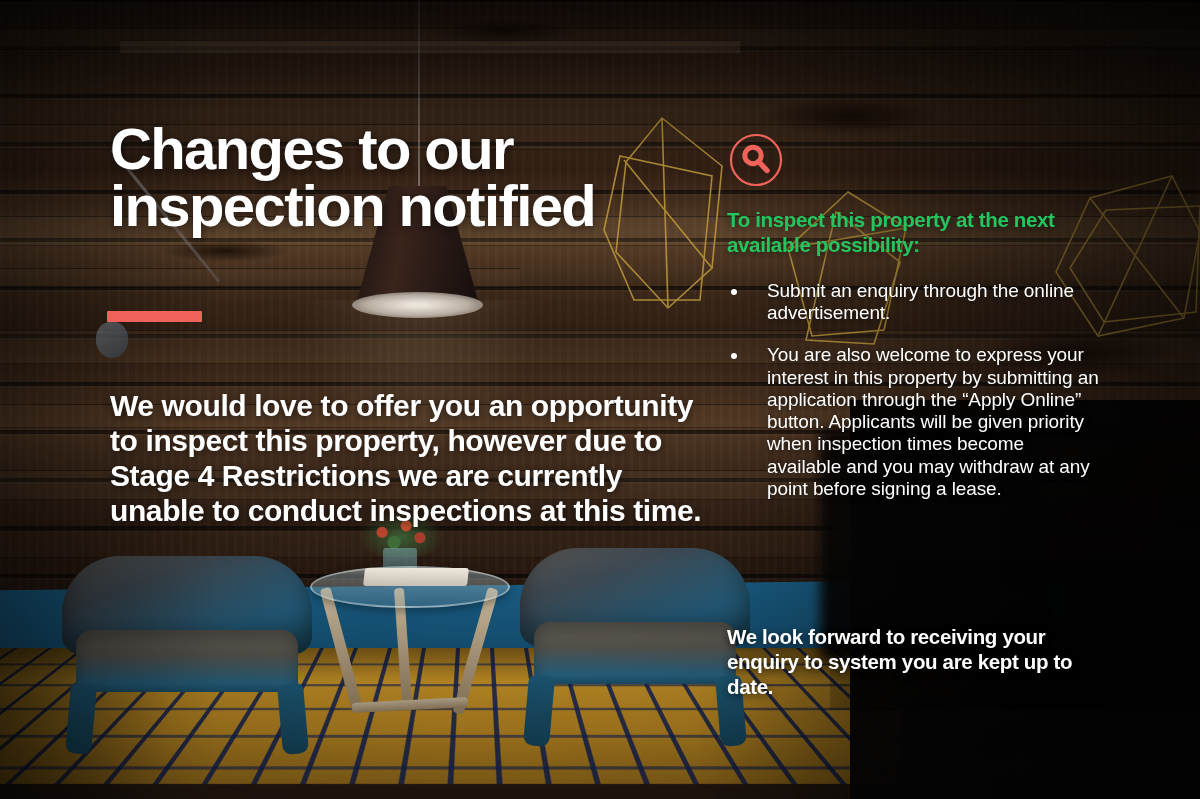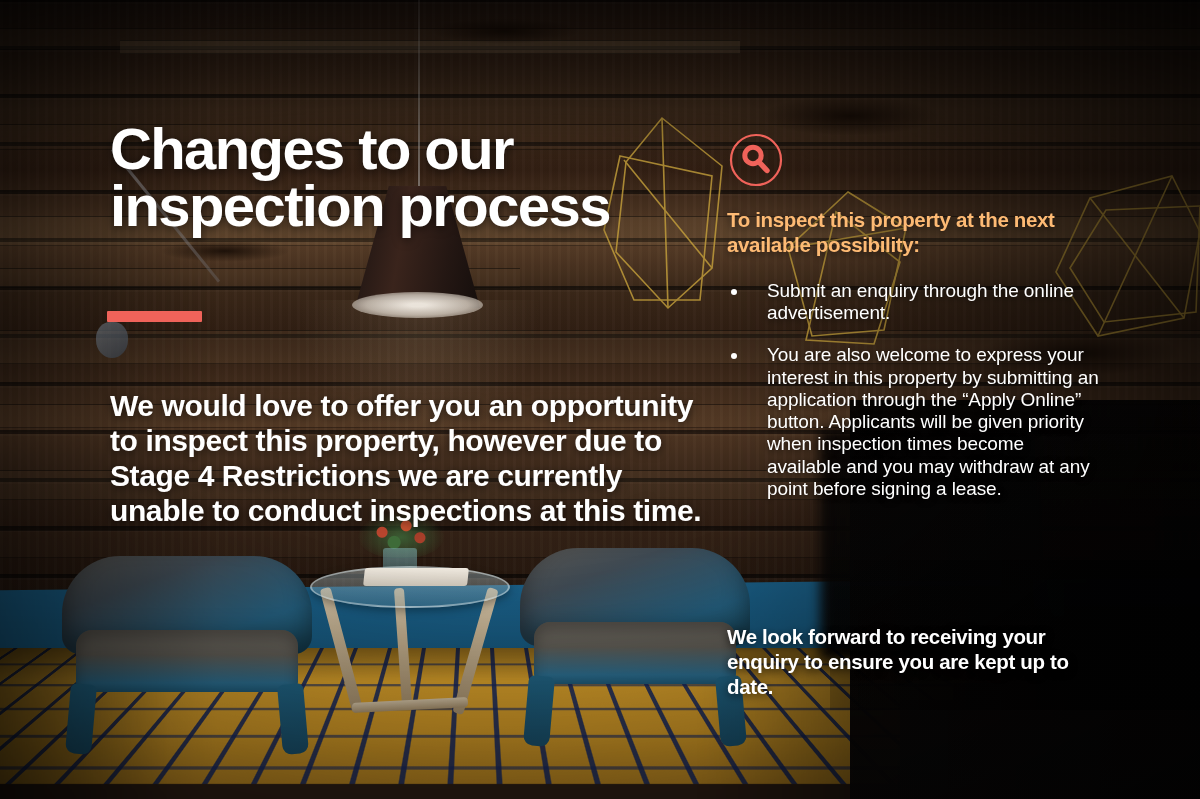--- a/index.html
+++ b/index.html
@@ -229,21 +229,21 @@
 
   
   .search-badge{
     position:absolute; left:729px; top:133px;
     width:54px; height:54px;
   }
 
   .col-heading{
     position:absolute; left:727px; top:208px;
     width:360px;
-    color:#fdba74;
+    color:#22c55e;
     font-weight:700;
     font-size:20.5px;
     line-height:1.2;
     letter-spacing:-.35px;
     text-shadow:0 2px 8px rgba(0,0,0,.6);
   }
 
   .bullets{
     position:absolute; left:727px; top:280px;
     width:372px;
@@ -358,36 +358,36 @@
     <div class="table-book"></div>
 
     <div class="dark-block2"></div>
     <div class="dark-block"></div>
     <div class="baseboard-dim"></div>
     <div class="vignette"></div>
   </div>
 
   <div class="content">
 
-    <h1 class="headline">Changes to our inspection process</h1>
+    <h1 class="headline">Changes to our inspection notified</h1>
 
     <div class="accent-bar"></div>
 
     <p class="body-text">We would love to offer you an opportunity to inspect this property, however due to Stage 4 Restrictions we are currently unable to conduct inspections at this time.</p>
 
     <div class="search-badge">
       <svg viewBox="0 0 54 54" width="54" height="54">
         <circle cx="27" cy="27" r="25" fill="none" stroke="#f0635a" stroke-width="2.2"></circle>
         <circle cx="24" cy="22.5" r="8.2" fill="none" stroke="#f0635a" stroke-width="5"></circle>
         <line x1="29.5" y1="28.5" x2="38" y2="37.5" stroke="#f0635a" stroke-width="5.4" stroke-linecap="round"></line>
       </svg>
     </div>
 
     <h2 class="col-heading">To inspect this property at the next available possibility:</h2>
 
     <div class="bullets">
       <p class="bullet">Submit an enquiry through the online advertisement.</p>
       <p class="bullet">You are also welcome to express your interest in this property by submitting an application through the “Apply Online” button. Applicants will be given priority when inspection times become available and you may withdraw at any point before signing a lease.</p>
     </div>
 
-    <p class="closing">We look forward to receiving your enquiry to ensure you are kept up to date.</p>
+    <p class="closing">We look forward to receiving your enquiry to system you are kept up to date.</p>
   </div>
 </div>
 
 </body></html>

